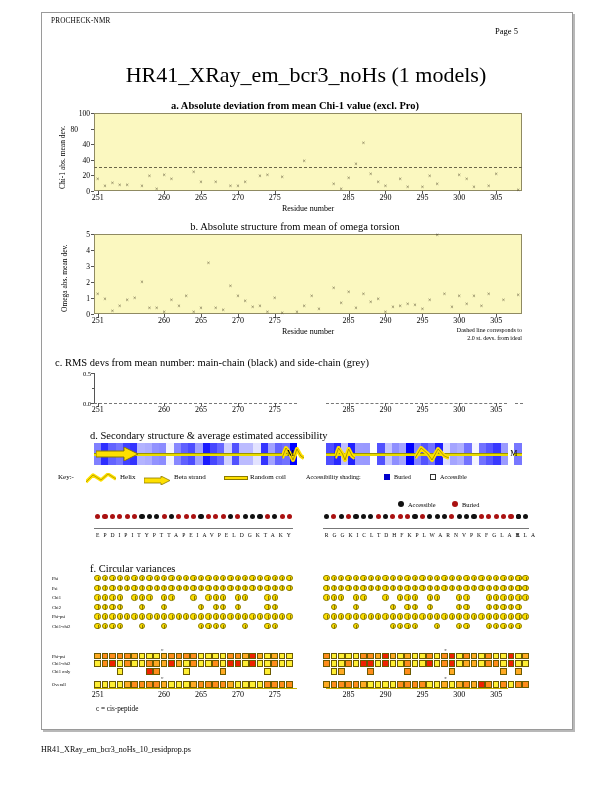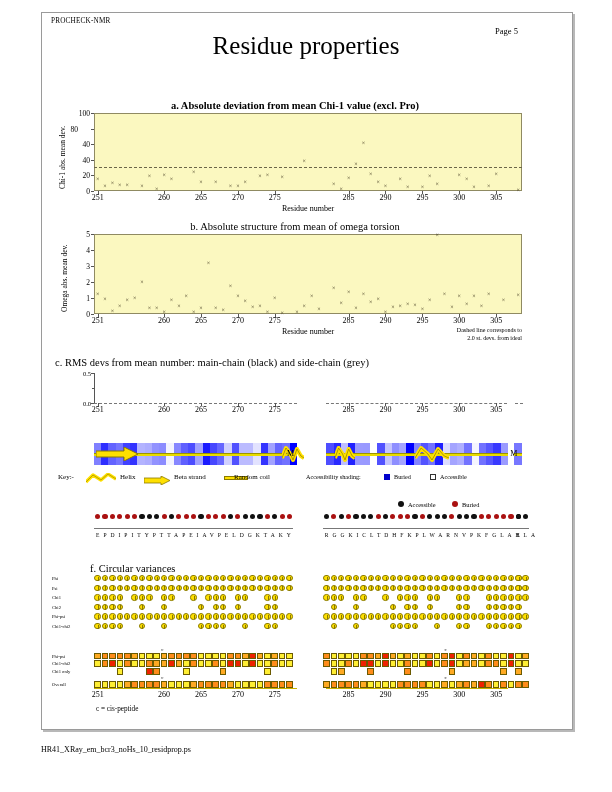--- a/index.html
+++ b/index.html
@@ -58,21 +58,21 @@
   .cis{position:absolute;font-size:7.2px;}
 </style>
 </head>
 <body>
 
 <div id="page">
   <div class="frame"></div>
 
   <div class="hdr-left">PROCHECK-NMR</div>
   <div class="hdr-right">Page  5</div>
-  <div class="title1">Residue properties</div>
+  <div class="title2">HR41_XRay_em_bcr3_noHs (1 models)</div>
 
   <div class="panel-title" style="left:60px;top:100px;width:470px;font-weight:bold;">a. Absolute deviation from mean Chi-1 value (excl. Pro)</div>
   <div id="pa-wrap">
       <div class="plot" style="left:94px;top:113px;width:428px;height:78px;"></div>
       <div class="dash" style="top:166.82px;left:94px;width:428px;"></div>
       <div class="pt" style="left:97.6896551724138px;top:179.3px;">×</div>
       <div class="pt" style="left:105.06896551724138px;top:185.54px;">×</div>
       <div class="pt" style="left:112.44827586206897px;top:183.2px;">×</div>
       <div class="pt" style="left:119.82758620689656px;top:184.76px;">×</div>
       <div class="pt" style="left:127.20689655172414px;top:184.76px;">×</div>
@@ -269,20 +269,21 @@
       <div class="tick" style="left:385.48275862068965px;top:405px;">290</div>
       <div class="tmark" style="left:385.48275862068965px;top:403px;width:1px;height:3px;"></div>
       <div class="tick" style="left:422.3793103448276px;top:405px;">295</div>
       <div class="tmark" style="left:422.3793103448276px;top:403px;width:1px;height:3px;"></div>
       <div class="tick" style="left:459.2758620689655px;top:405px;">300</div>
       <div class="tmark" style="left:459.2758620689655px;top:403px;width:1px;height:3px;"></div>
       <div class="tick" style="left:496.1724137931035px;top:405px;">305</div>
       <div class="tmark" style="left:496.1724137931035px;top:403px;width:1px;height:3px;"></div>
     </div>
 
+  <div class="panel-title" style="left:90px;top:430px;width:420px;text-align:left;">d. Secondary structure &amp; average estimated accessibility</div>
   <div id="pd-wrap">
       <div class="ssband" style="left:94px;top:443px;width:202.9310344827586px;height:22px;">
         <div class="sscell" style="left:0.000%;width:3.571%;background:rgb(128,128,255);"></div>
         <div class="sscell" style="left:3.571%;width:3.571%;background:rgb(46,46,255);"></div>
         <div class="sscell" style="left:7.143%;width:3.571%;background:rgb(99,99,255);"></div>
         <div class="sscell" style="left:10.714%;width:3.571%;background:rgb(117,117,255);"></div>
         <div class="sscell" style="left:14.286%;width:3.571%;background:rgb(65,65,255);"></div>
         <div class="sscell" style="left:17.857%;width:3.571%;background:rgb(50,50,255);"></div>
         <div class="sscell" style="left:21.429%;width:3.571%;background:rgb(179,179,255);"></div>
         <div class="sscell" style="left:25.000%;width:3.571%;background:rgb(173,173,255);"></div>
@@ -361,21 +362,21 @@
       <div style="position:absolute;left:86px;top:470px;width:30px;height:11px;"><svg width="30" height="11" viewBox="0 0 30 11">
           <polyline points="0,9 7,2 15,7 22,1 30,6" fill="none" stroke="#ffe000" stroke-width="3.4" stroke-linejoin="round"></polyline>
           <polyline points="0,9 7,2 15,7 22,1 30,6" fill="none" stroke="#8a7a00" stroke-width="0.6"></polyline>
         </svg></div>
       <div class="keyrow" style="left:120px;top:473px;">Helix</div>
       <div style="position:absolute;left:144px;top:471px;width:26px;height:9px;"><svg width="26" height="9" viewBox="0 0 26 9">
           <polygon points="0,2 17,2 17,0 26,4.5 17,9 17,7 0,7" fill="#ffe000" stroke="#8a7a00" stroke-width="0.8"></polygon>
         </svg></div>
       <div class="keyrow" style="left:174px;top:473px;">Beta strand</div>
       <div style="position:absolute;left:224px;top:476px;width:22px;height:2px;background:#ffe000;border:.6px solid #8a7a00;"></div>
-      <div class="keyrow" style="left:234px;top:473px;">Random coil</div>
+      <div class="keyrow" style="left:250px;top:473px;">Random coil</div>
       <div class="keyrow" style="left:306px;top:473px;font-size:6.2px;">Accessibility shading:</div>
       <div class="sw" style="left:384px;top:474px;background:#0000cc;"></div>
       <div class="keyrow" style="left:394px;top:473px;font-size:6.2px;">Buried</div>
       <div class="sw" style="left:430px;top:474px;background:#fff;border:.7px solid #333;"></div>
       <div class="keyrow" style="left:440px;top:473px;font-size:6.2px;">Accessible</div>
     </div>
 
   <div id="pe-wrap">
       <div style="position:absolute;left:398px;top:501px;width:6px;height:6px;border-radius:50%;background:#111;"></div>
       <div class="legtxt" style="left:408px;top:501px;">Accessible</div>

